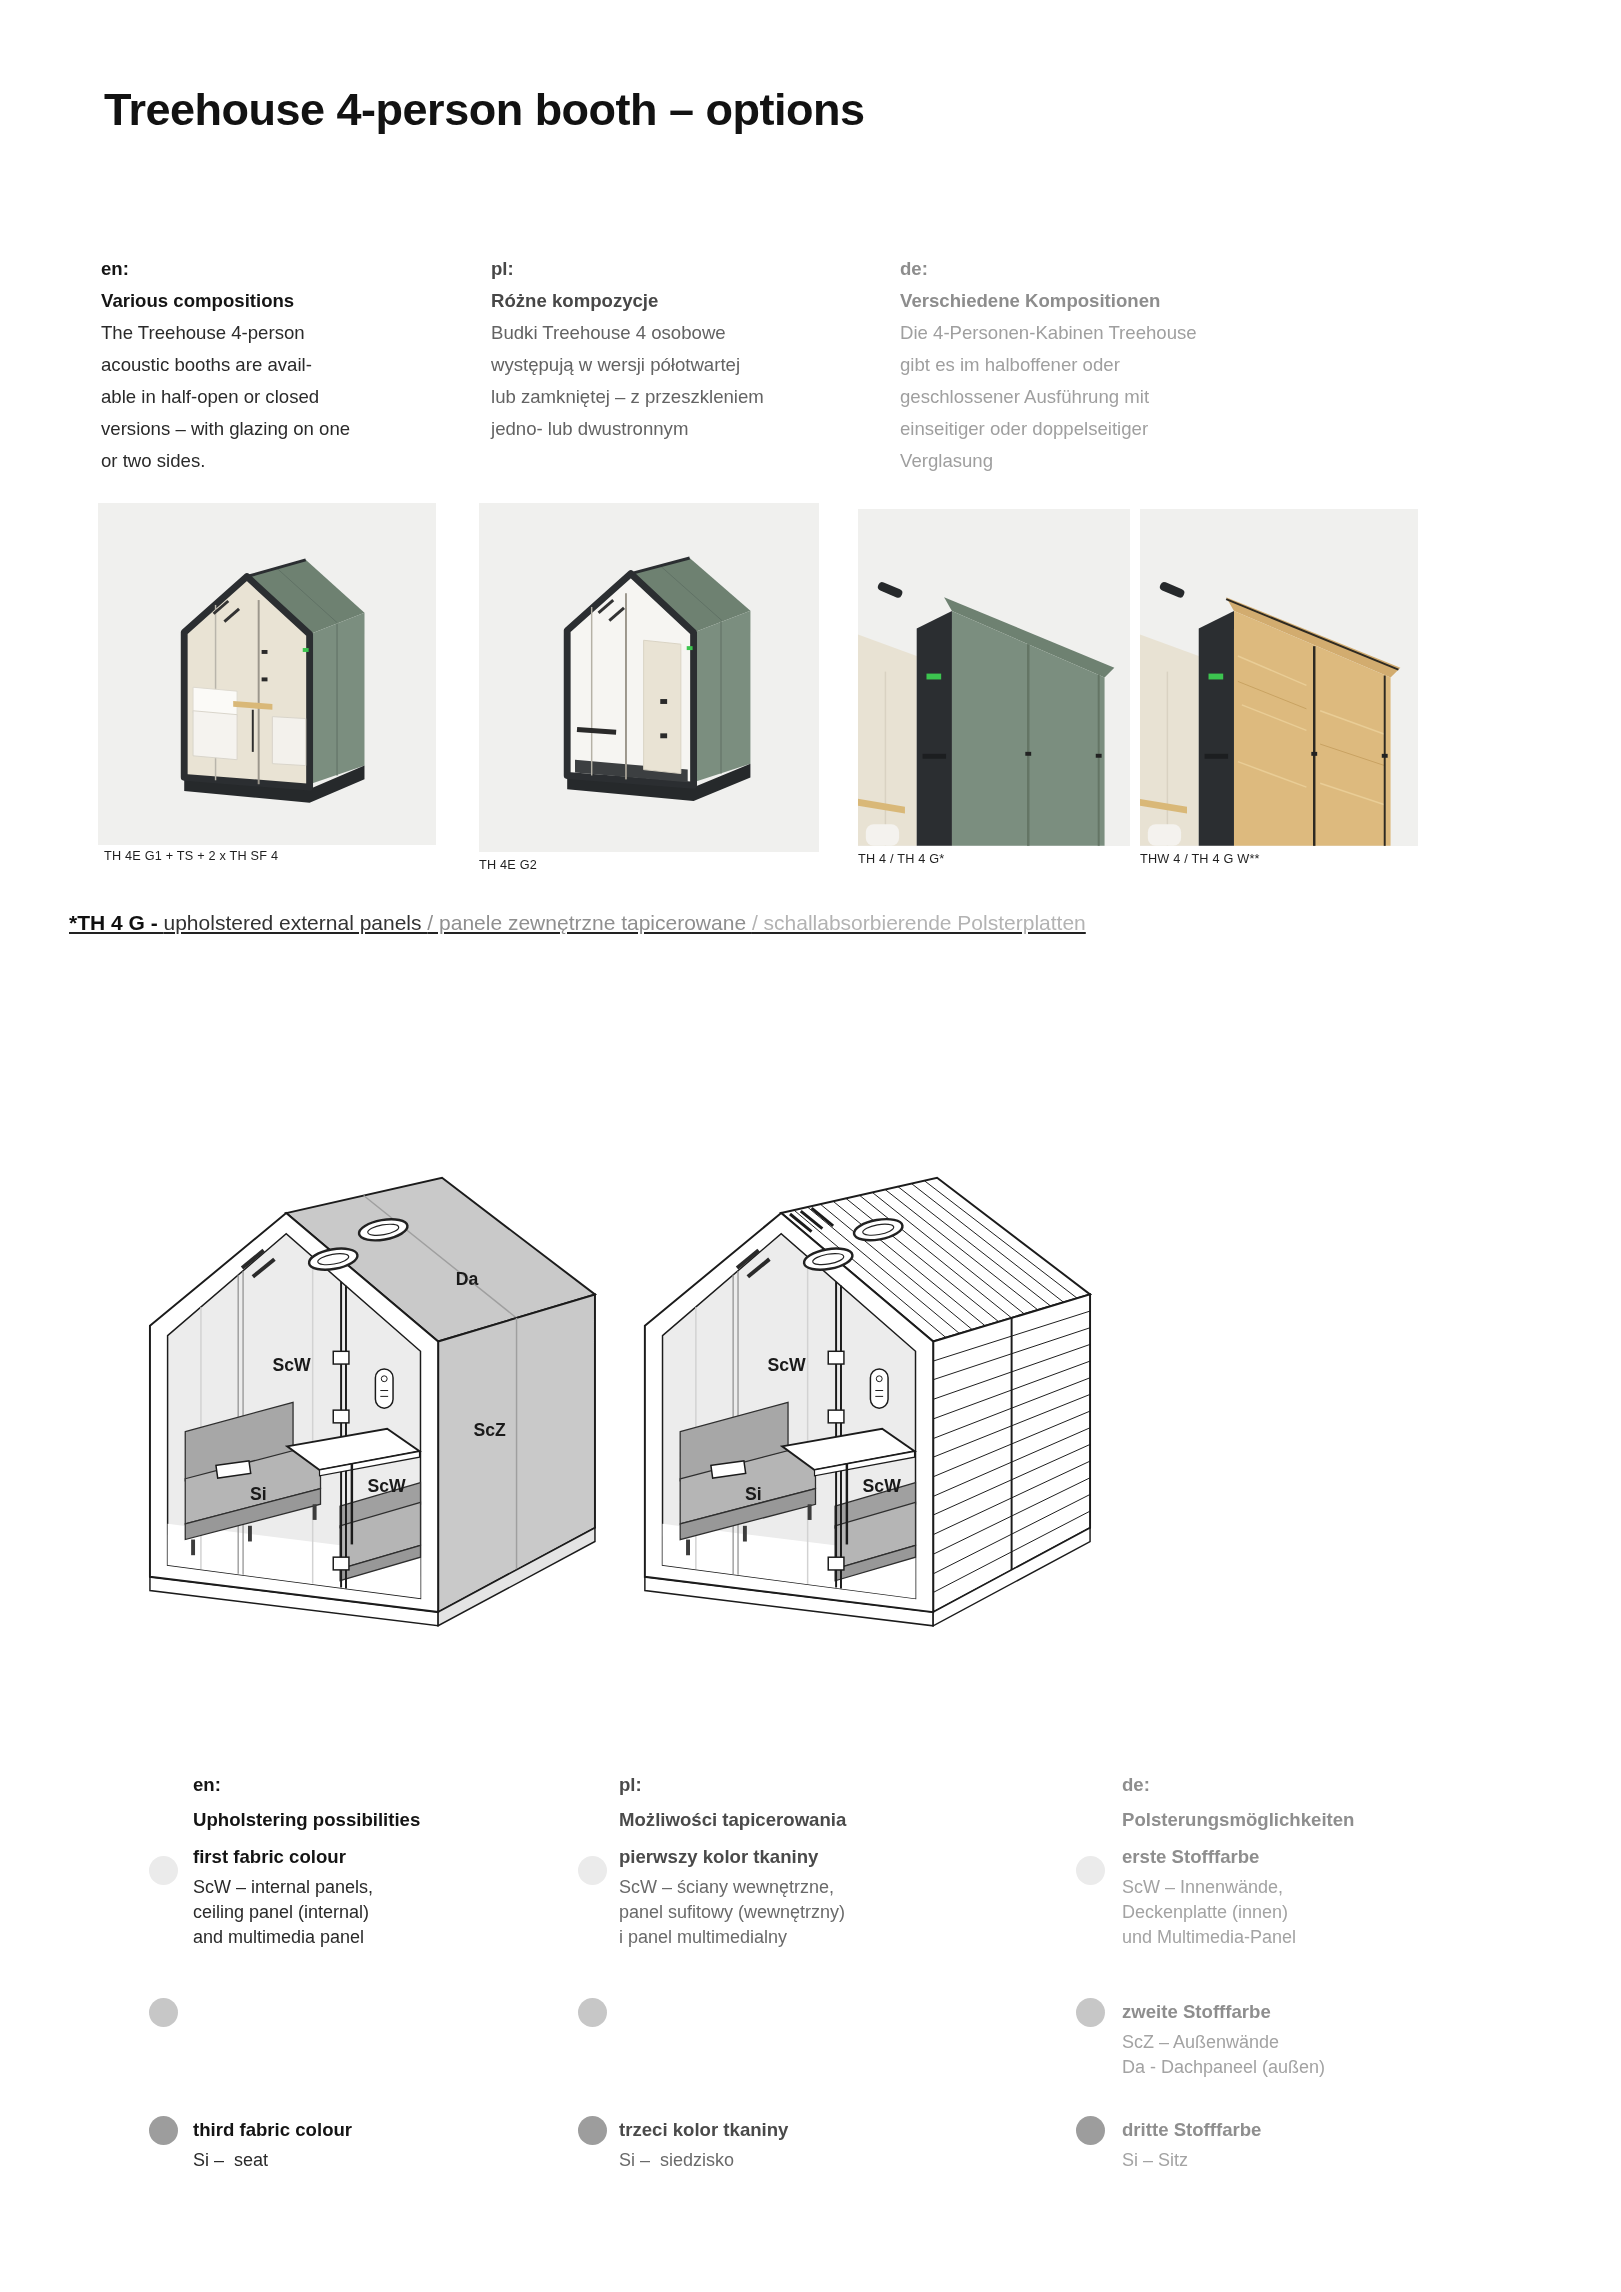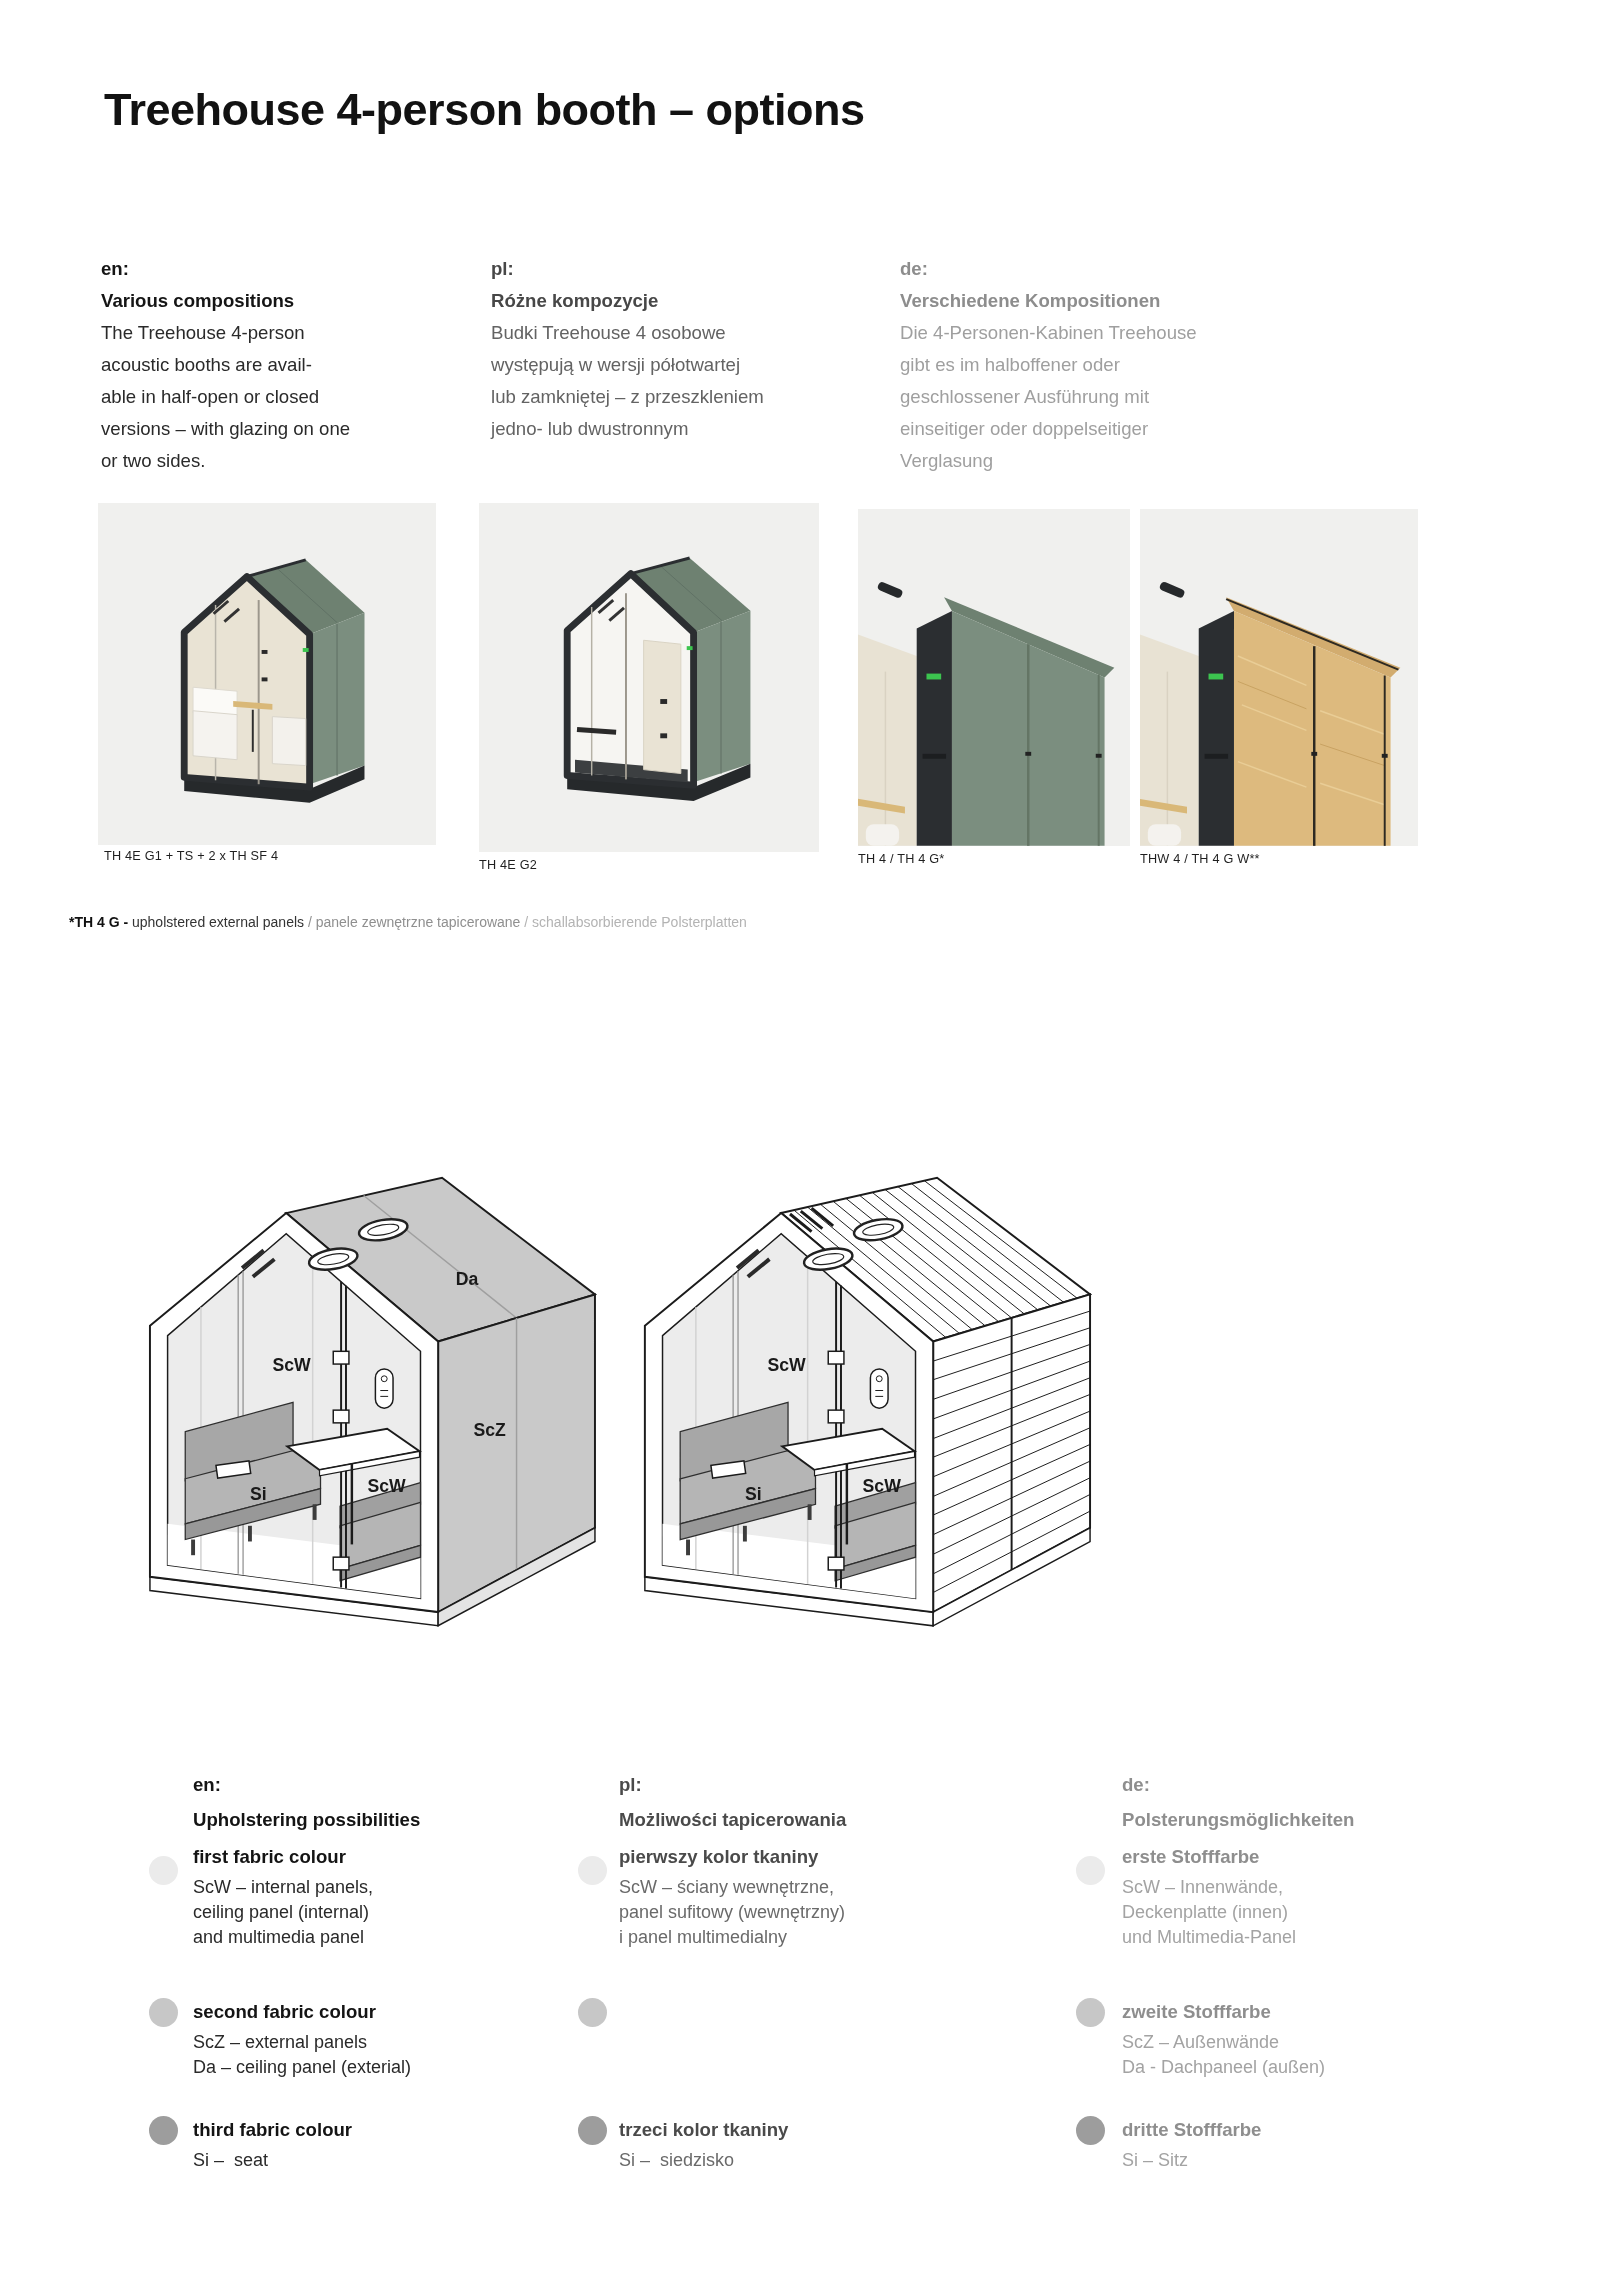--- a/index.html
+++ b/index.html
@@ -24,21 +24,21 @@
   .box2{left:479px;top:503px;width:340px;height:349px;}
   .box3{left:858px;top:509px;width:272px;height:337px;}
   .box4{left:1140px;top:509px;width:278px;height:337px;}
   .img-caption{position:absolute;font-size:12.7px;color:#1f1f1f;letter-spacing:0.2px;}
   .cap1{left:104px;top:849px;}
   .cap2{left:479px;top:858px;}
   .cap3{left:858px;top:852px;}
   .cap4{left:1140px;top:852px;}
 
   
-  .footnotes{position:absolute;left:69px;top:906px;font-size:14px;line-height:33px;}
+  .footnotes{position:absolute;left:69px;top:906px;font-size:21px;line-height:33px;text-decoration:underline;}
   .fn-code{font-weight:700;color:#101010;}
   .fn-en{color:#333;}
   .fn-pl{color:#8f8f8f;}
   .fn-de{color:#b3b3b3;}
 
   
   .drawing{position:absolute;}
   .d-left{left:93px;top:1169px;width:505px;height:495px;}
   .d-right{left:588px;top:1164px;width:505px;height:505px;}
   .drawing svg{display:block;width:100%;height:100%;}
@@ -353,25 +353,20 @@
     <div class="uph-lang">en:</div>
     <div class="uph-head">Upholstering possibilities</div>
     <span class="dot dot1" style="background-color: rgb(235, 235, 235);"></span>
     <div class="uph-item it1">
       <div class="uph-title">first fabric colour</div>
       <div class="uph-line">ScW – internal panels,</div>
       <div class="uph-line">ceiling panel (internal)</div>
       <div class="uph-line">and multimedia panel</div>
     </div>
     <span class="dot dot2" style="background-color: rgb(199, 199, 199);"></span>
-    <div class="uph-item it2">
-      <div class="uph-title">second fabric colour</div>
-      <div class="uph-line">ScZ – external panels</div>
-      <div class="uph-line">Da – ceiling panel (exterial)</div>
-    </div>
     <span class="dot dot3" style="background-color: rgb(157, 157, 157);"></span>
     <div class="uph-item it3">
       <div class="uph-title">third fabric colour</div>
       <div class="uph-line">Si –  seat</div>
     </div>
   </div>
 
   <div class="uph-col uph-pl">
     <div class="uph-lang">pl:</div>
     <div class="uph-head">Możliwości tapicerowania</div>

